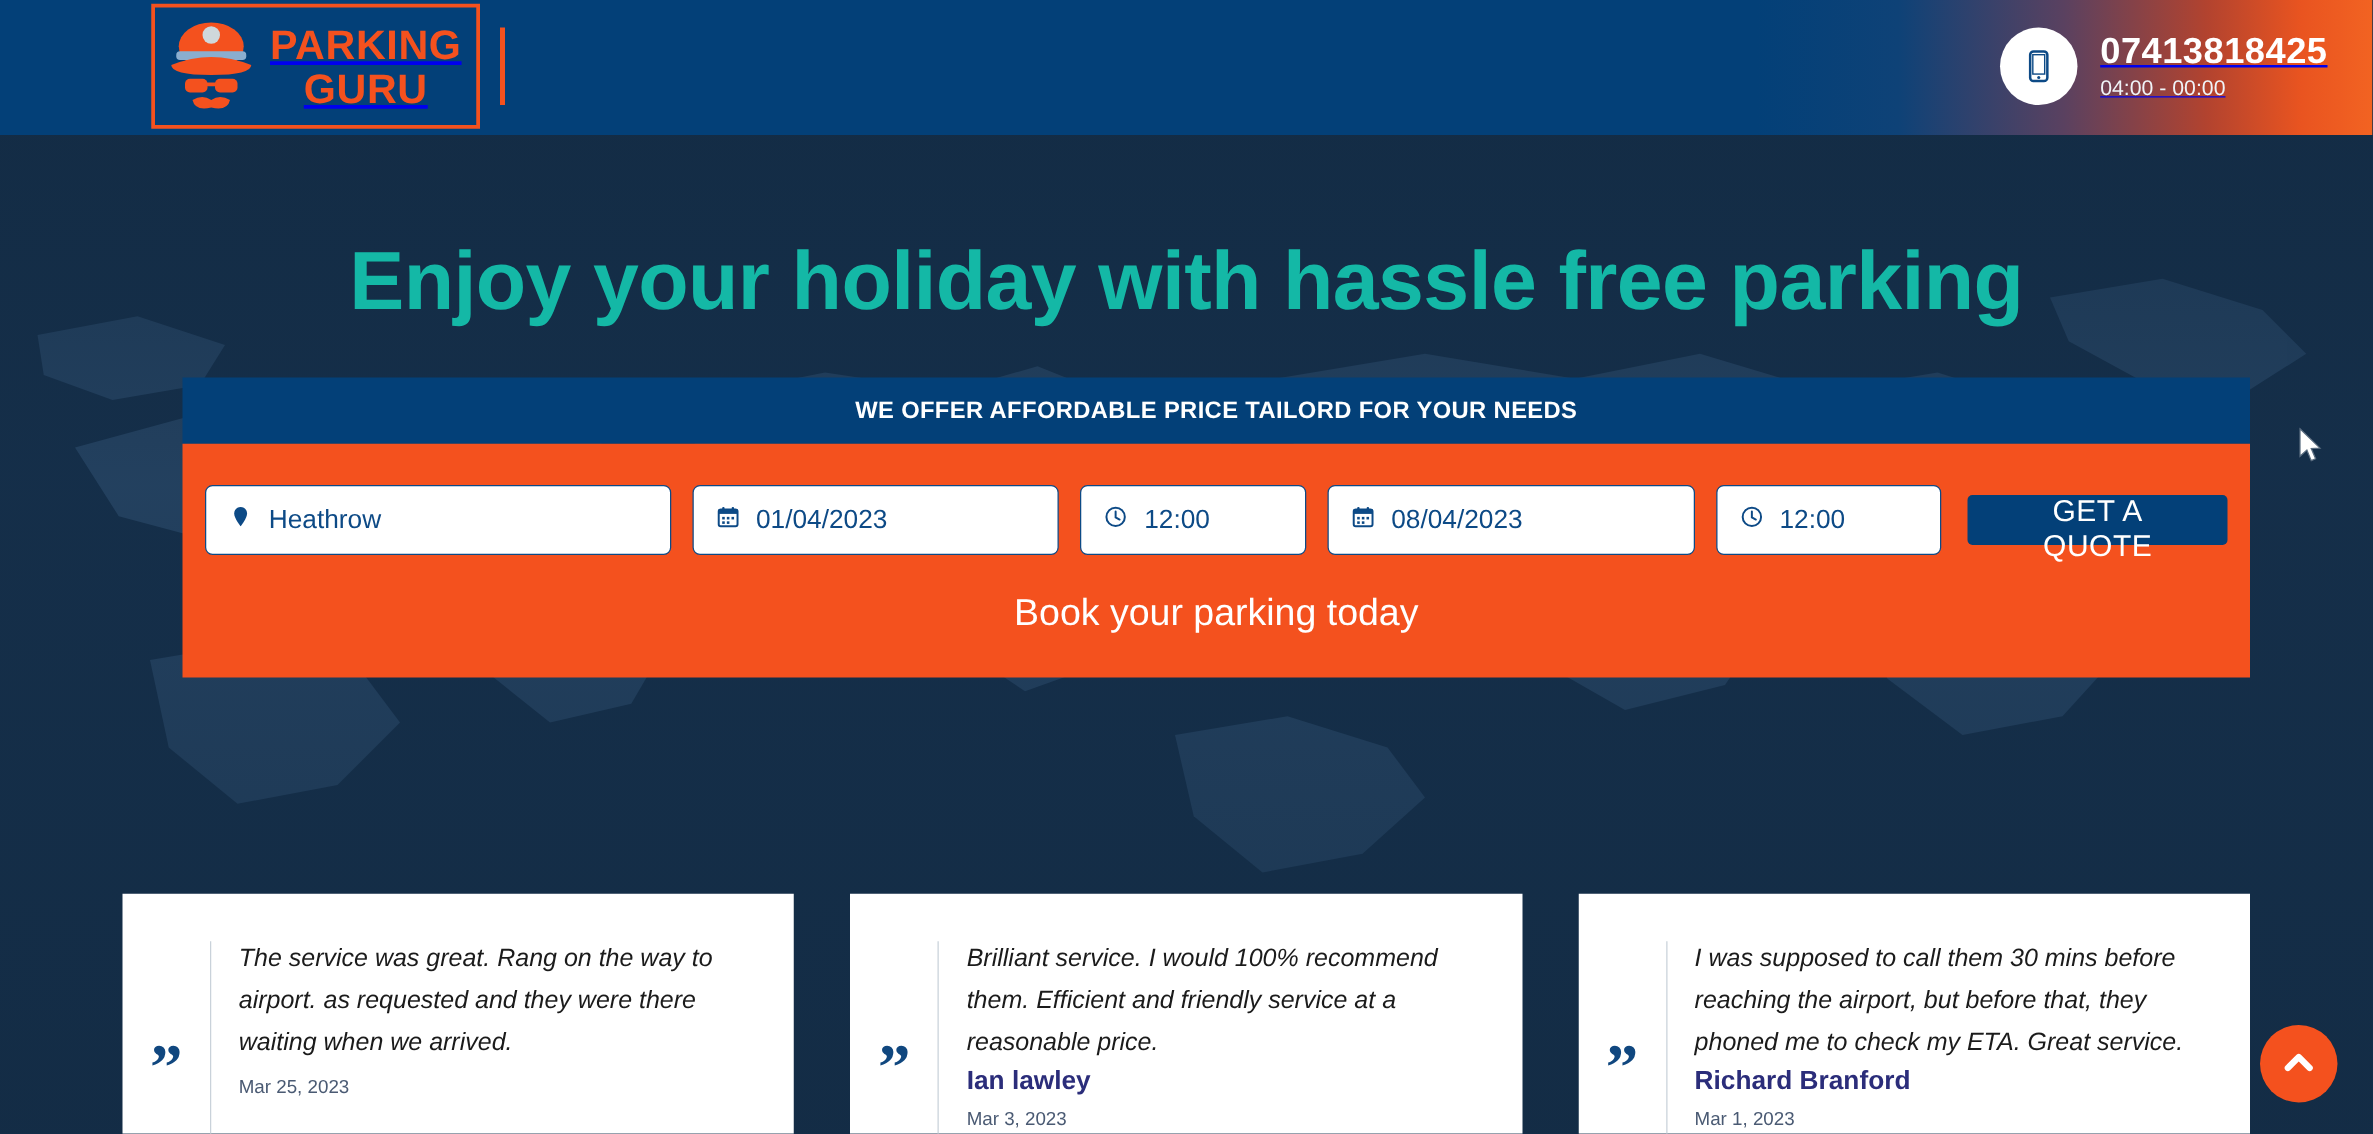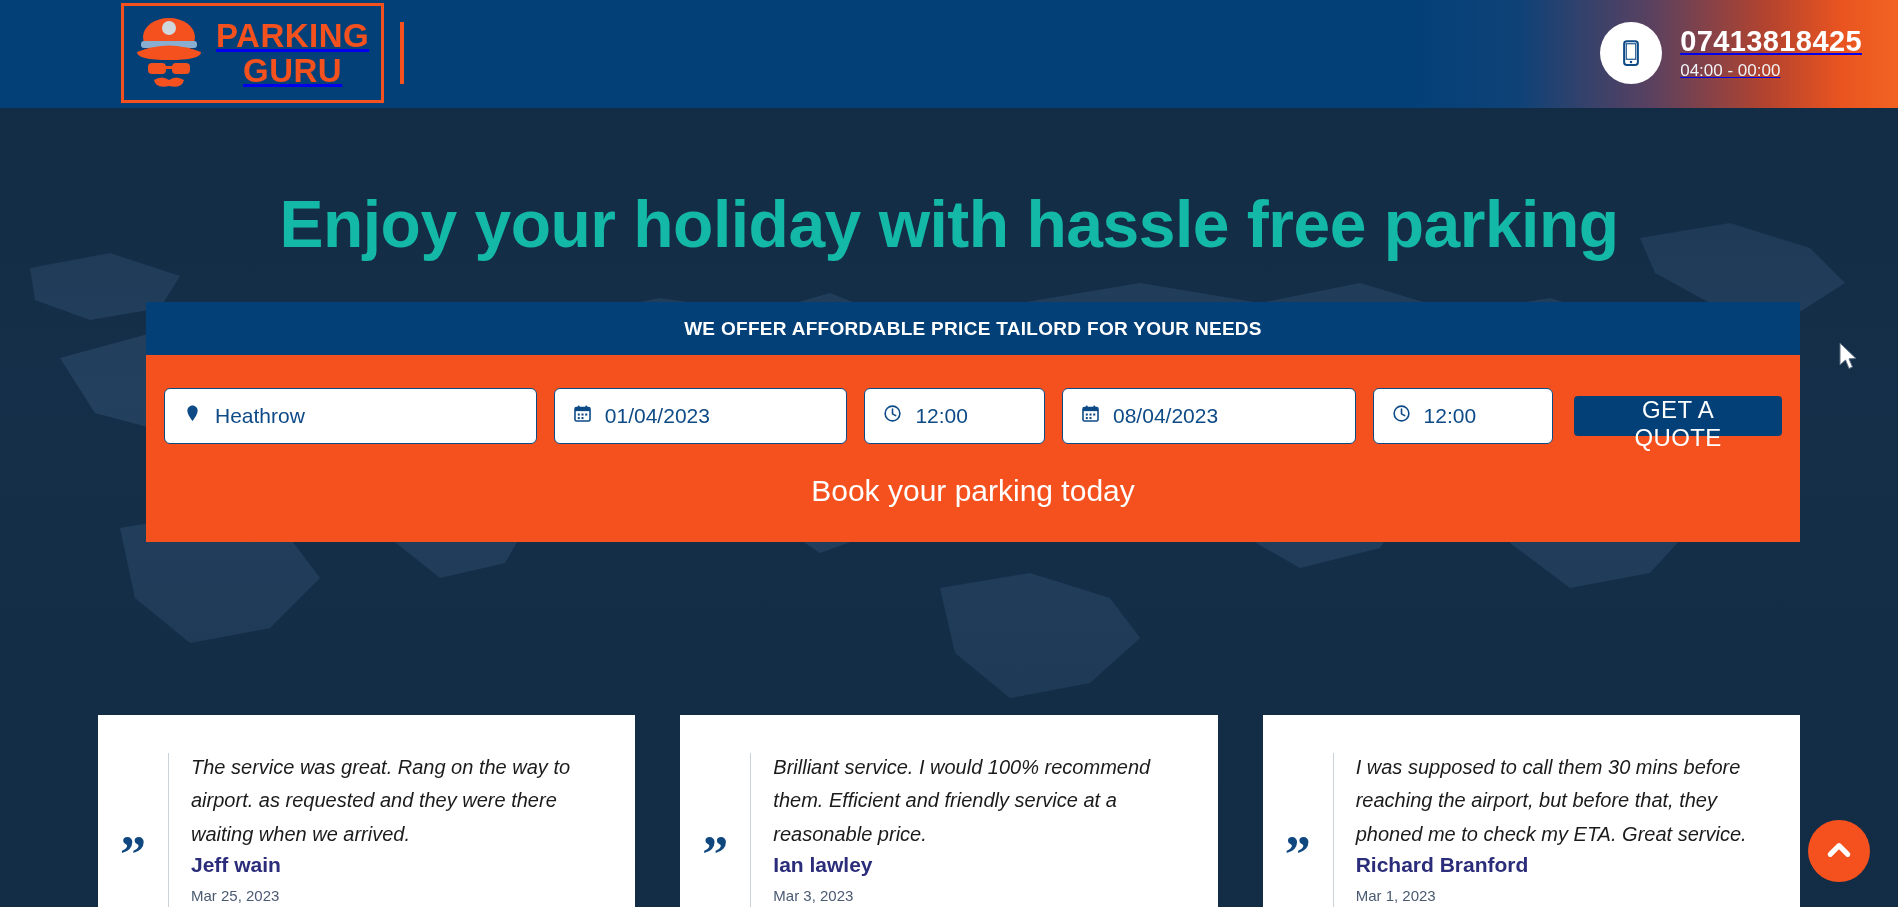--- a/index.html
+++ b/index.html
@@ -360,21 +360,20 @@
       </div>
     </div>
 
     <div class="cards">
 
       <div class="card">
         <div class="quote-glyph">”</div>
         <div class="card-rule"></div>
         <div class="card-body">
           <div class="card-quote">The service was great. Rang on the way to airport. as requested and they were there waiting when we arrived.</div>
-          <div class="card-name">Jeff wain</div>
           <div class="card-date">Mar 25, 2023</div>
         </div>
       </div>
 
       <div class="card">
         <div class="quote-glyph">”</div>
         <div class="card-rule"></div>
         <div class="card-body">
           <div class="card-quote">Brilliant service. I would 100% recommend them. Efficient and friendly service at a reasonable price.</div>
           <div class="card-name">Ian lawley</div>

